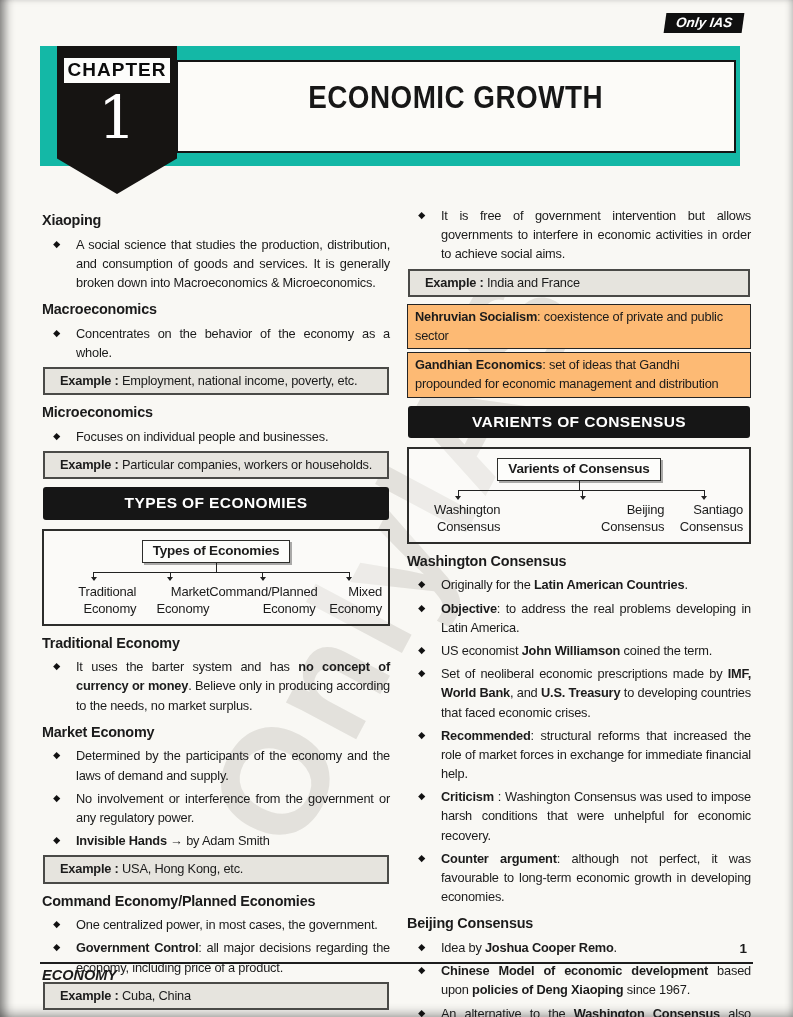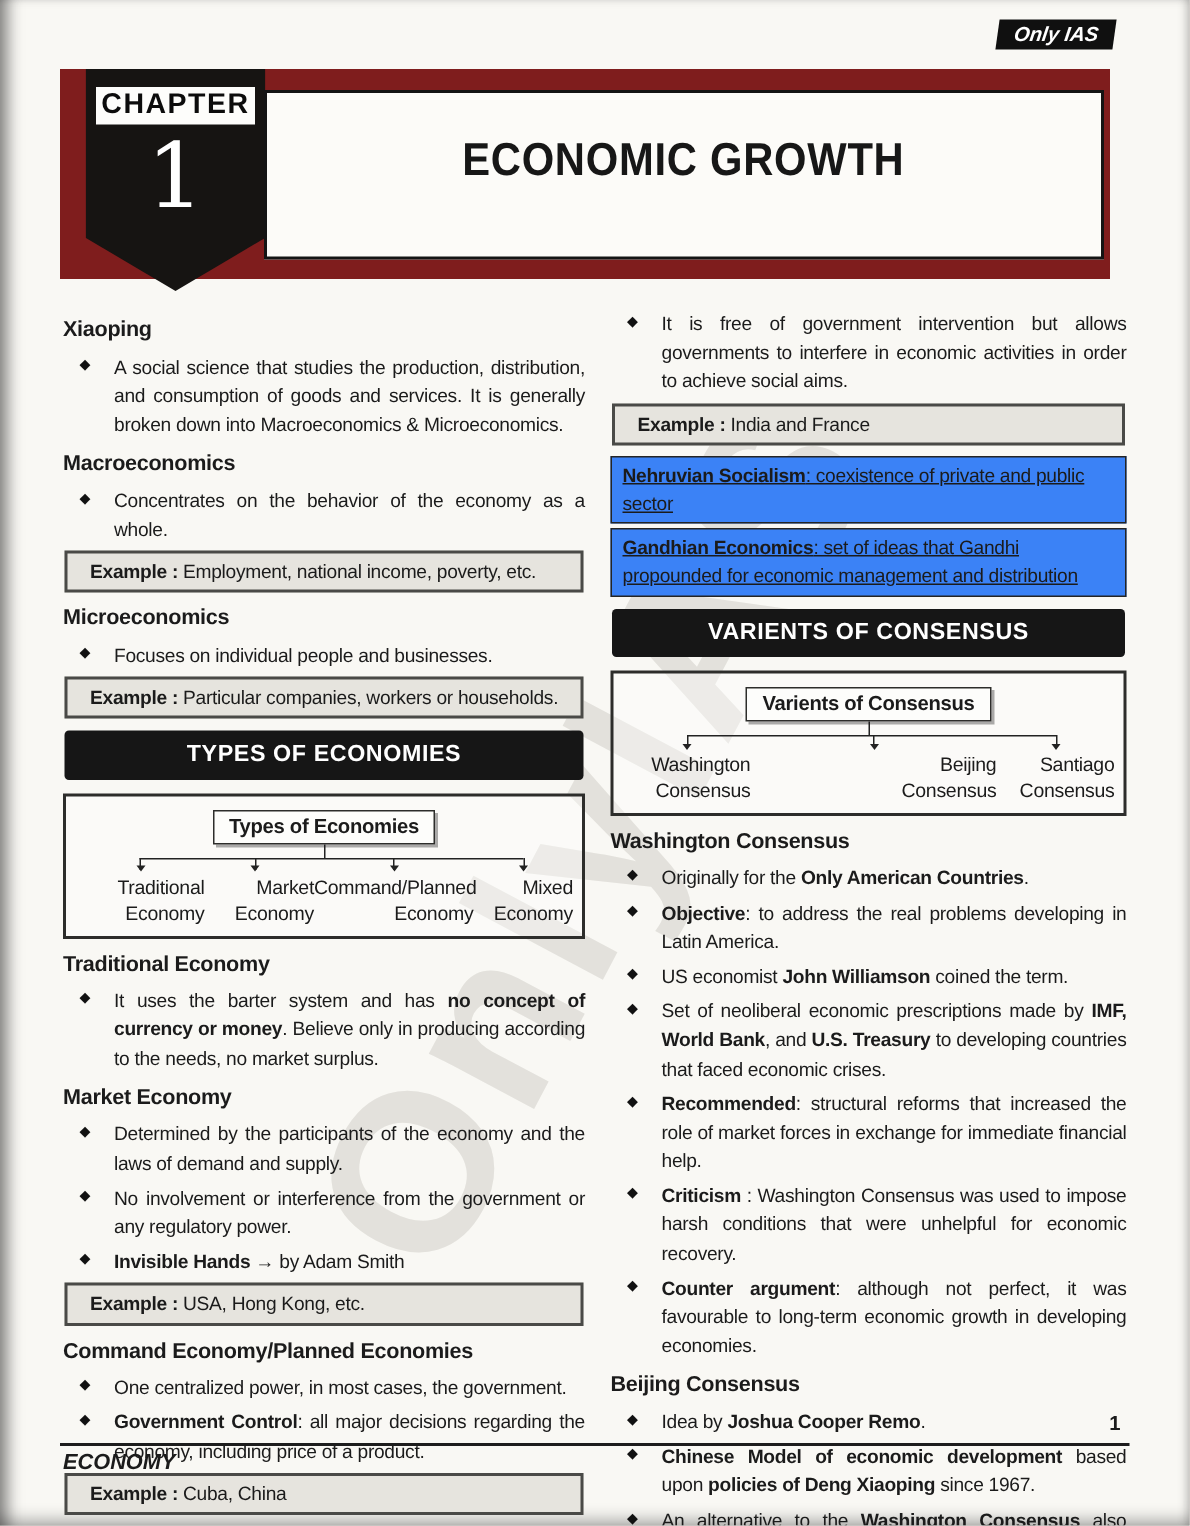--- a/index.html
+++ b/index.html
@@ -20,42 +20,42 @@
     color:rgba(138,134,126,.20); transform:rotate(-62deg);
     z-index:1; pointer-events:none; white-space:nowrap;
   }
   
   .badge {
     position:absolute; top:13px; right:50px; z-index:3;
     background:#101010; color:#fff; font-weight:bold; font-style:italic;
     font-size:13.5px; padding:2px 11px 3px; transform:skewX(-8deg);
   }
   
-  .chapter-banner { position:absolute; left:40px; top:46px; width:700px; height:140px; background:#7f1d1d; z-index:2; }
+  .chapter-banner { position:absolute; left:40px; top:46px; width:700px; height:120px; background:#14b8a6; z-index:2; }
   .pennant {
     position:absolute; left:17px; top:0; width:120px; height:148px; background:#161412;
     clip-path:polygon(0 0,100% 0,100% 76%,50% 100%,0 76%); text-align:center;
   }
   .chapter-word { background:#fdfdfb; color:#0c0c0c; font-weight:bold; font-size:19px; letter-spacing:1px; margin:12px 7px 0; padding:1px 0 2px; }
   .chapter-num { color:#fff; font-family:"DejaVu Serif", serif; font-size:60px; line-height:1; margin-top:5px; }
   .title-box {
     position:absolute; left:136px; top:14px; right:4px; bottom:13px;
     background:#fcfbf8; border:2.5px solid #141414;
     display:flex; align-items:center; justify-content:center; padding-bottom:18px;
   }
   .title-box span { font-weight:bold; font-size:29px; letter-spacing:.5px; color:#171717; transform:scale(.96,1.06); }
   
   .content { position:absolute; left:42px; top:203px; width:709px; display:flex; gap:17px; z-index:2; font-size:12.8px; letter-spacing:-.2px; line-height:1.5; }
   .col-left  { width:348px; }
   .col-right { width:344px; }
   .h { font-weight:bold; font-size:14.4px; margin:7px 0 2px; letter-spacing:-.2px; }
   .bullet { position:relative; padding-left:34px; margin:3px 0 4px; text-align:justify; }
   .bullet::before { content:"\25C6"; position:absolute; left:11px; top:2px; font-size:9.5px; color:#111; }
   .xbox { border:2px solid #4a4a47; background:#e6e4de; padding:2px 10px 3px 15px; margin:5px 1px 7px; }
-  .ibox { border:1.6px solid #242424; background:#3b82f6; padding:2px 7px 3px; margin:0 0 3px;text-decoration:underline; }
+  .ibox { border:1.6px solid #242424; background:#fdba74; padding:2px 7px 3px; margin:0 0 3px; }
   .banner { background:#161616; color:#fff; font-weight:bold; text-align:center; font-size:15.5px; letter-spacing:.4px; padding:4px 0 5px; border-radius:3px; margin:8px 1px 9px; }
   
   .diagram { border:2px solid #2d2d2b; padding:9px 6px 6px; margin:4px 0 6px; background:rgba(255,255,255,.35); }
   .tree-root-wrap { text-align:center; }
   .tree-root { display:inline-block; border:1.8px solid #2d2d2b; background:#fdfdfb; padding:0 10px 1px; font-weight:bold; font-size:13.5px; letter-spacing:-.2px; box-shadow:2px 2px 0 rgba(70,70,70,.45); }
   .conn { position:relative; height:21px; }
   .conn i { position:absolute; display:block; }
   .vroot  { top:0; height:9px; border-left:1.7px solid #222; }
   .hline  { top:9px; border-top:1.7px solid #222; }
   .varrow { top:9px; height:8px; border-left:1.7px solid #222; }
@@ -184,21 +184,21 @@
             <span>Consensus</span>
           </div>
           <div class="leaf" style="width:24%">
             <span>Santiago</span><br>
             <span>Consensus</span>
           </div>
         </div>
       </div>
 
       <div class="h">Washington Consensus</div>
-      <div class="bullet"><span>Originally for the </span><span style="font-weight: bold;">Only American Countries</span><span>.</span></div>
+      <div class="bullet"><span>Originally for the </span><span style="font-weight: bold;">Latin American Countries</span><span>.</span></div>
       <div class="bullet"><span style="font-weight: bold;">Objective</span><span>: to address the real problems developing in Latin America.</span></div>
       <div class="bullet"><span>US economist </span><span style="font-weight: bold;">John Williamson</span><span> coined the term.</span></div>
       <div class="bullet"><span>Set of neoliberal economic prescriptions made by </span><span style="font-weight: bold;">IMF, World Bank</span><span>, and </span><span style="font-weight: bold;">U.S. Treasury</span><span> to developing countries that faced economic crises.</span></div>
       <div class="bullet"><span style="font-weight: bold;">Recommended</span><span>: structural reforms that increased the role of market forces in exchange for immediate financial help.</span></div>
       <div class="bullet"><span style="font-weight: bold;">Criticism</span><span> : Washington Consensus was used to impose harsh conditions that were unhelpful for economic recovery.</span></div>
       <div class="bullet"><span style="font-weight: bold;">Counter argument</span><span>: although not perfect, it was favourable to long-term economic growth in developing economies.</span></div>
 
       <div class="h">Beijing Consensus</div>
       <div class="bullet"><span>Idea by </span><span style="font-weight: bold;">Joshua Cooper Remo</span><span>.</span></div>
       <div class="bullet"><span style="font-weight: bold;">Chinese Model of economic development</span><span> based upon </span><span style="font-weight: bold;">policies of Deng Xiaoping</span><span> since 1967.</span></div>

